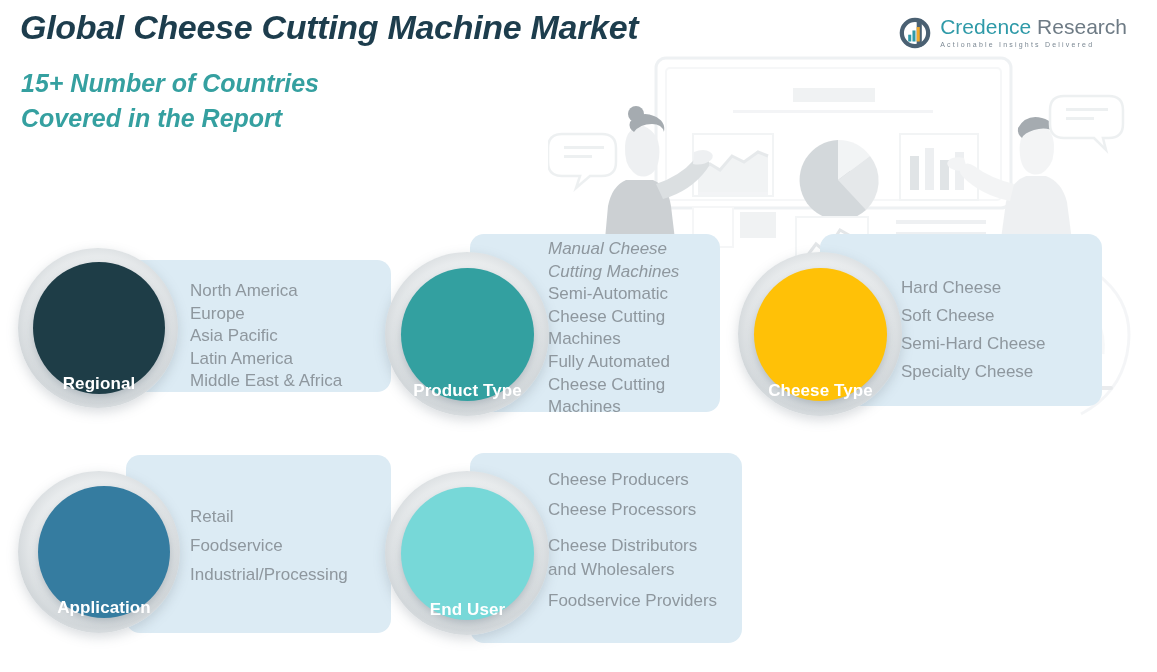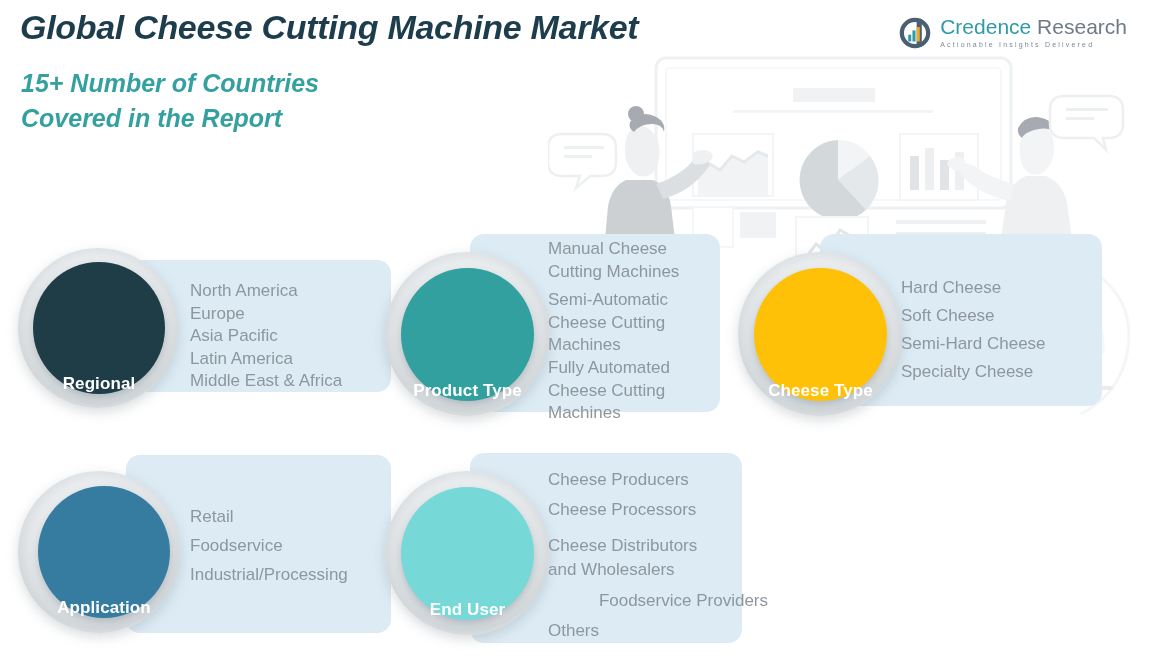--- a/index.html
+++ b/index.html
@@ -235,21 +235,21 @@
     </div>
   </div>
 
   <div class="card" style="left:385px; top:242px;">
     <div class="panel" style="left:85px; top:-8px; width:250px; height:178px;"></div>
     <div class="shadow-pill" style="left:0px; top:10px; width:164px; height:164px;"></div>
     <div class="circle" style="left:16px; top:26px; width:133px; height:133px; background:#33a0a0;">
       <span>Product Type</span>
     </div>
     <div class="items" style="left:163px; top:-4px; width:190px;">
-      <div style="margin-bottom:6px;">Manual Cheese
+      <div style="font-style:italic;">Manual Cheese
 Cutting Machines</div>
       <div style="">Semi-Automatic
 Cheese Cutting
 Machines</div>
       <div>Fully Automated
 Cheese Cutting
 Machines</div>
     </div>
   </div>
 
@@ -284,18 +284,17 @@
     <div class="panel" style="left:85px; top:0px; width:272px; height:190px;"></div>
     <div class="shadow-pill" style="left:0px; top:18px; width:164px; height:164px;"></div>
     <div class="circle" style="left:16px; top:34px; width:133px; height:133px; background:#77d8d8;">
       <span>End User</span>
     </div>
     <div class="items" style="left:163px; top:15px; width:220px; line-height:1.42;">
       <div style="margin-bottom:6px;">Cheese Producers</div>
       <div style="margin-bottom:12px;">Cheese Processors</div>
       <div style="margin-bottom:6px;">Cheese Distributors
 and Wholesalers</div>
-      <div style="margin-bottom:6px;text-align:right;">Foodservice Providers</div>
-      <div>Others</div>
+      <div style="margin-bottom:6px;">Foodservice Providers</div>
     </div>
   </div>
 
 </div>
 
 </body></html>

